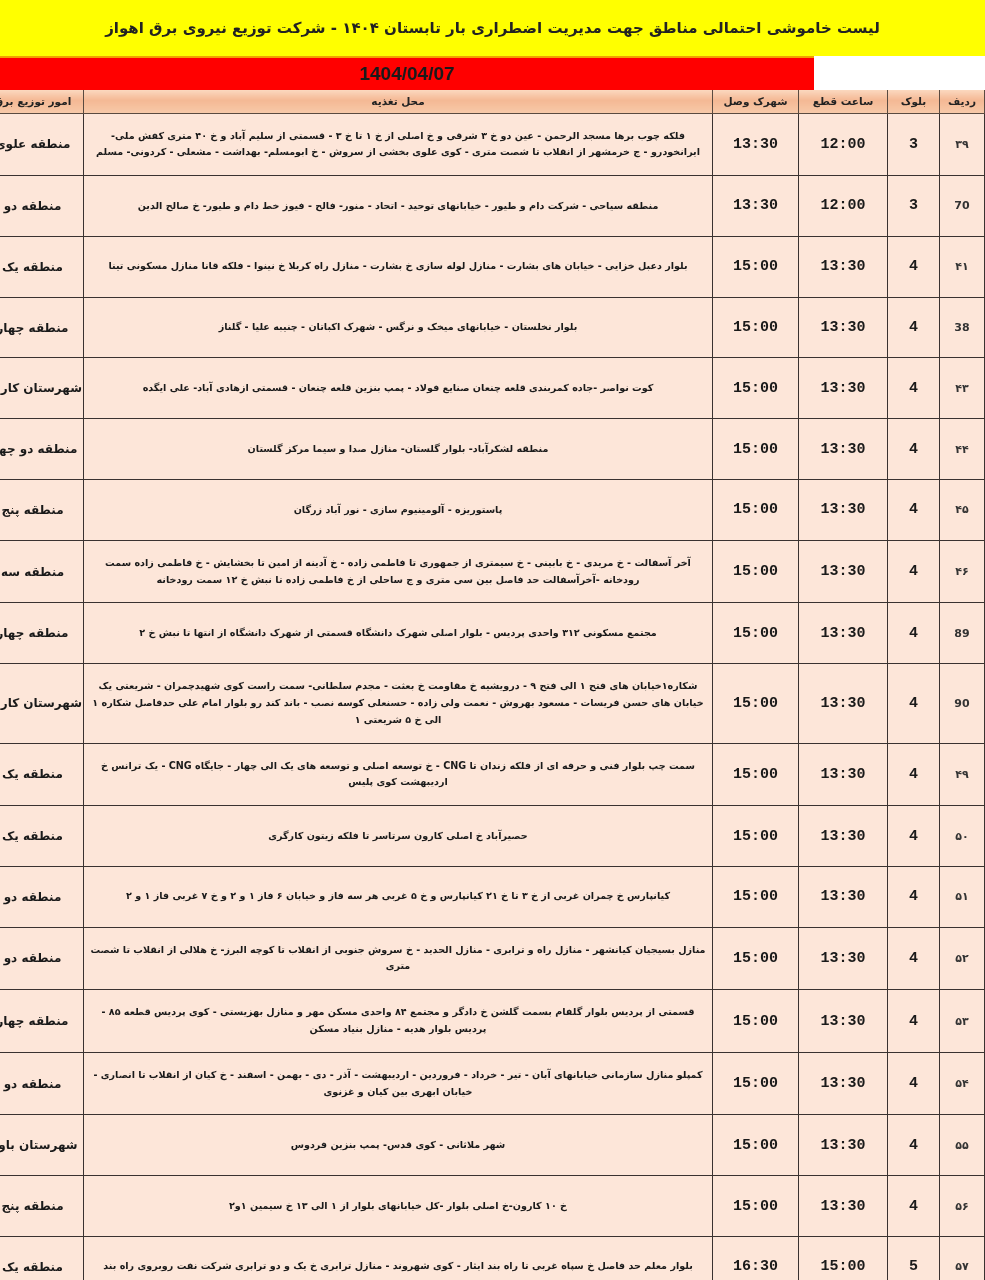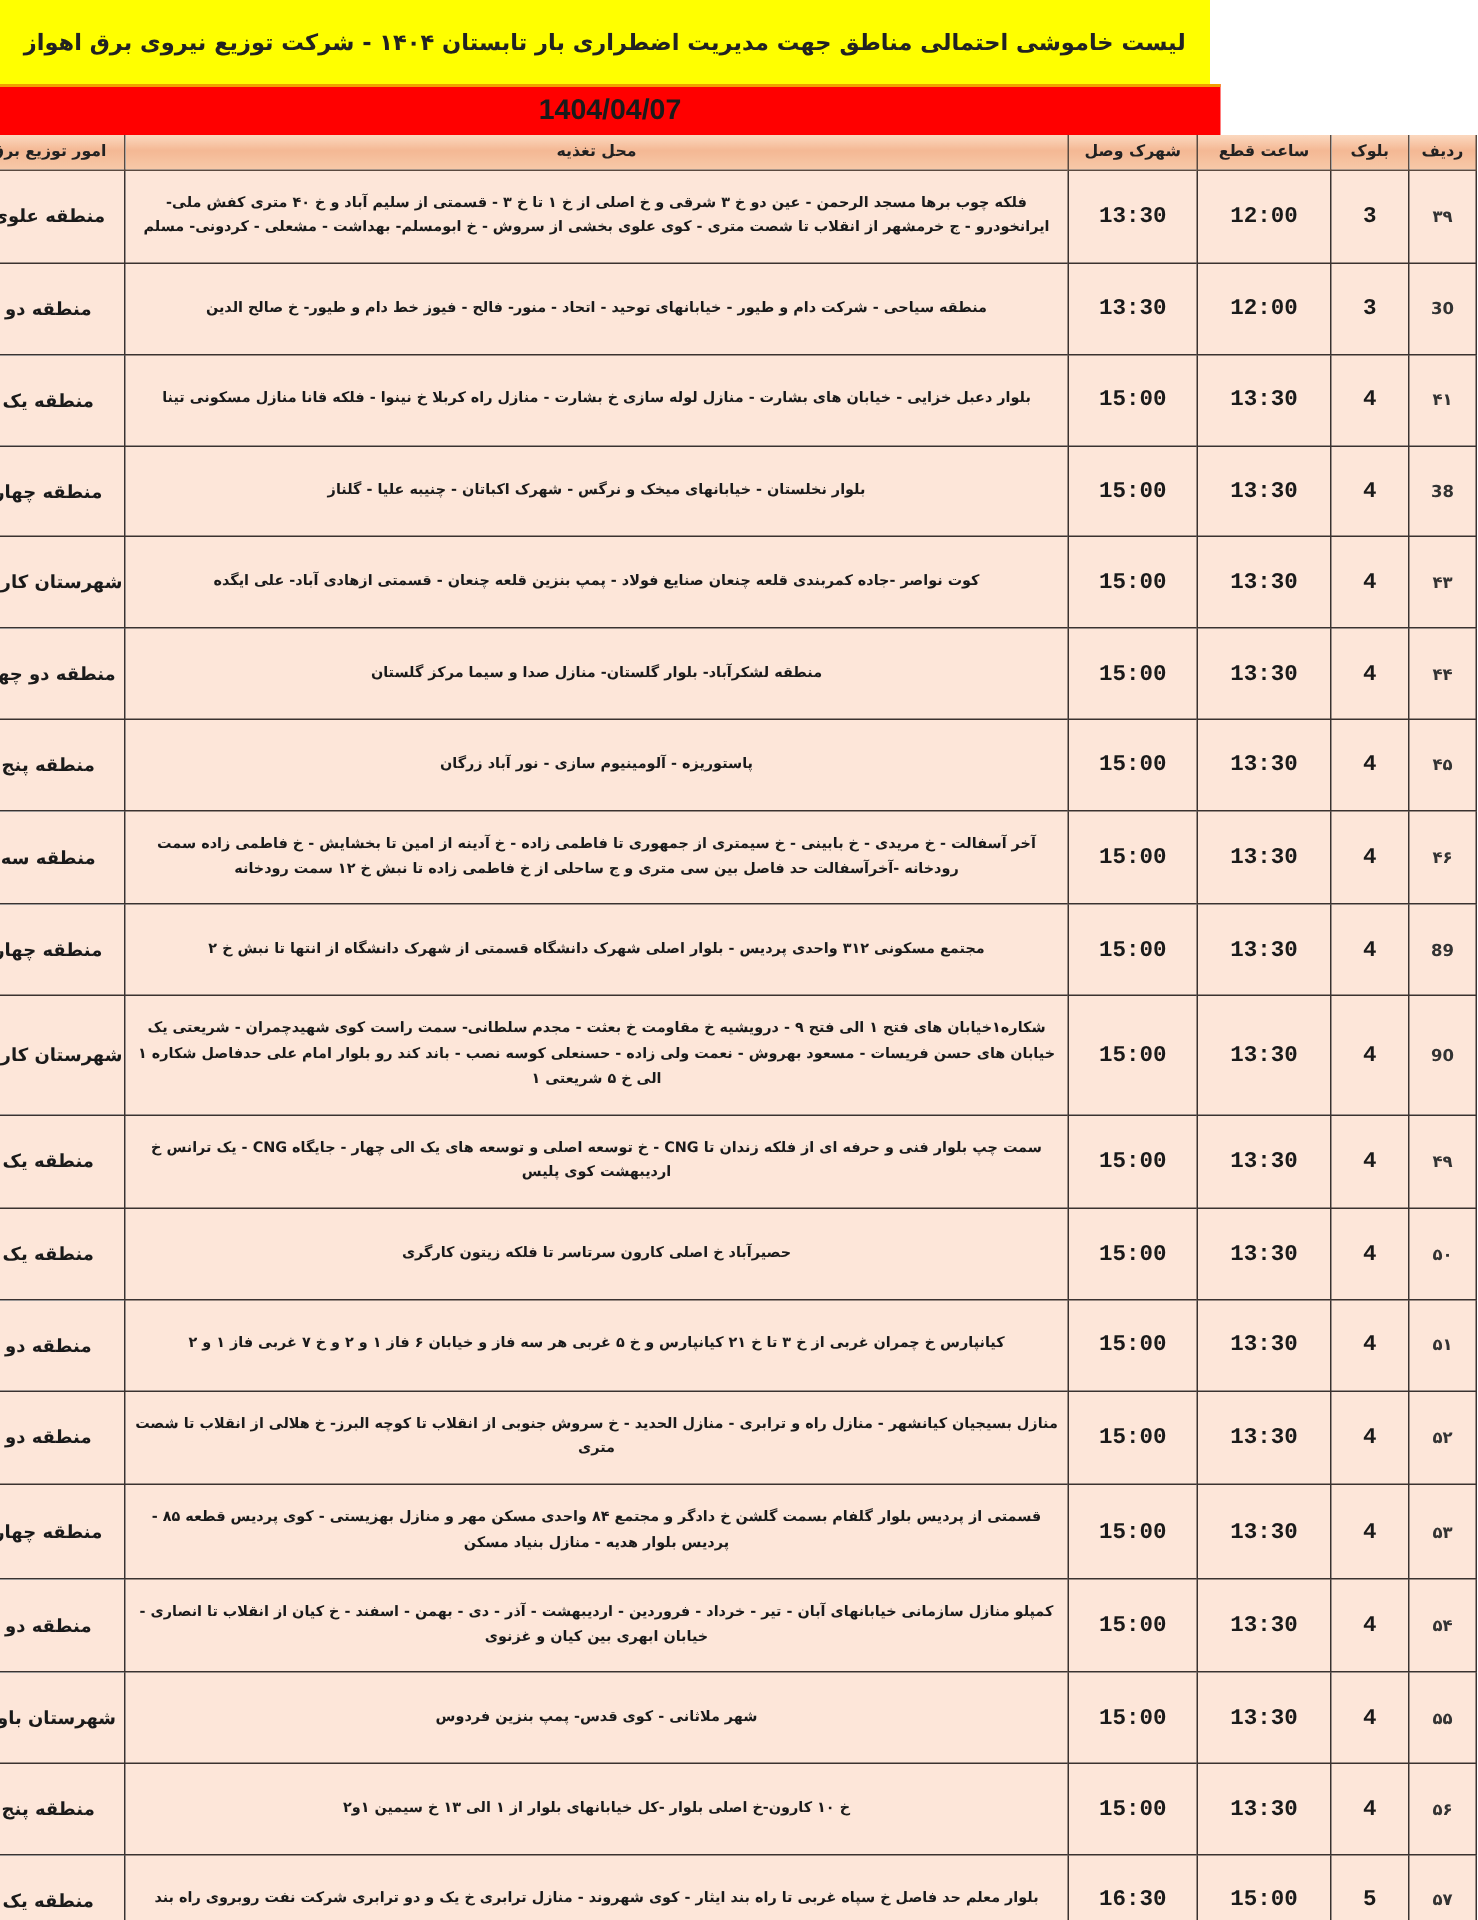--- a/index.html
+++ b/index.html
@@ -1,20 +1,20 @@
 <!DOCTYPE html>
 <html lang="fa" dir="rtl"><head>
 <meta charset="utf-8">
 <style>
   * { box-sizing: border-box; margin: 0; padding: 0; }
   html, body { width: 985px; height: 1280px; overflow: hidden; background: #ffffff; }
   body { font-family: "DejaVu Sans", sans-serif; color: #1a1a1a; position: relative; }
 
   .title-bar {
-    position: absolute; left: 0; top: 0; width: 807px; height: 56px;
+    position: absolute; left: 0; top: 0; width: 985px; height: 56px;
     background: #ffff00;
     display: flex; align-items: center; justify-content: center;
     font-size: 15px; font-weight: bold; color: #222;
   }
   .date-bar {
     position: absolute; left: 0; top: 56px; width: 814px; height: 34px;
     background: #ff0000;
     display: flex; align-items: center; justify-content: center;
     border-top: 2px solid #f2a000;
   }
@@ -97,21 +97,21 @@
   <tbody id="tbody">
       <tr>
         <td class="c-row">۳۹</td>
         <td class="c-block">3</td>
         <td class="c-time">12:00</td>
         <td class="c-time">13:30</td>
         <td class="c-loc">فلکه چوب برها مسجد الرحمن - عین دو خ ۳ شرقی و خ اصلی از خ ۱ تا خ ۳ - قسمتی از سلیم آباد و خ ۴۰ متری کفش ملی-ایرانخودرو - ج خرمشهر از انقلاب تا شصت متری - کوی علوی بخشی از سروش - خ ابومسلم- بهداشت - مشعلی - کردونی- مسلم</td>
         <td class="c-district">منطقه علوی</td>
       </tr>
       <tr>
-        <td class="c-row">30</td>
+        <td class="c-row">70</td>
         <td class="c-block">3</td>
         <td class="c-time">12:00</td>
         <td class="c-time">13:30</td>
         <td class="c-loc">منطقه سیاحی - شرکت دام و طیور - خیابانهای توحید - اتحاد - منور- فالح - فیوز خط دام و طیور- خ صالح الدین</td>
         <td class="c-district">منطقه دو</td>
       </tr>
       <tr>
         <td class="c-row">۴۱</td>
         <td class="c-block">4</td>
         <td class="c-time">13:30</td>

